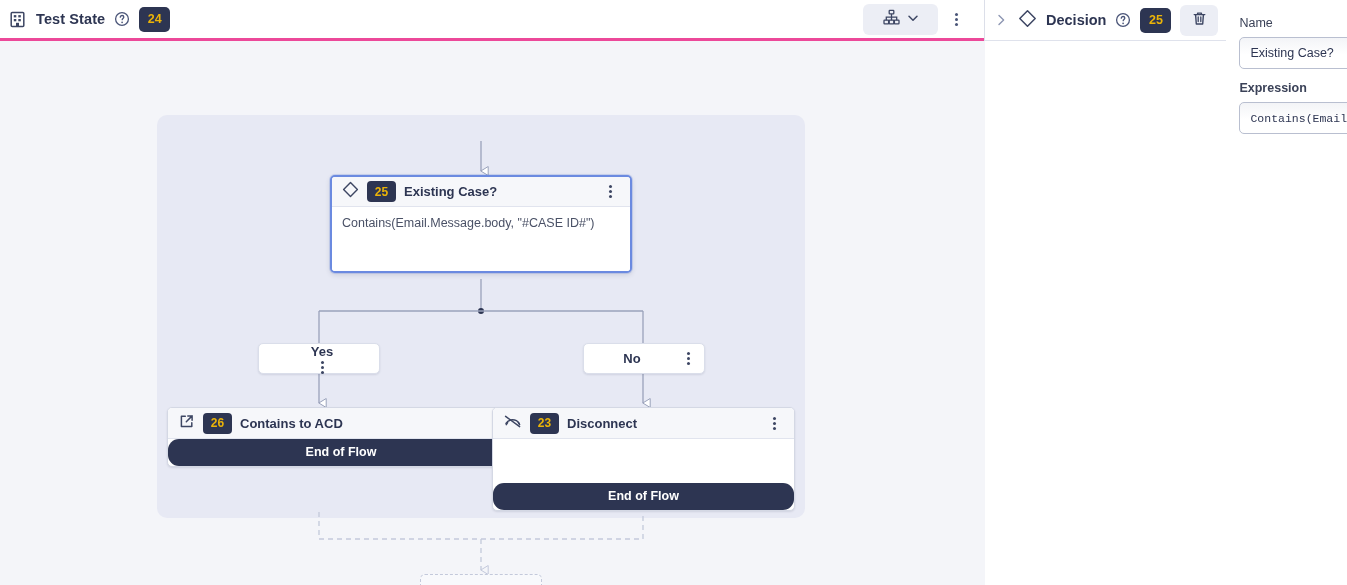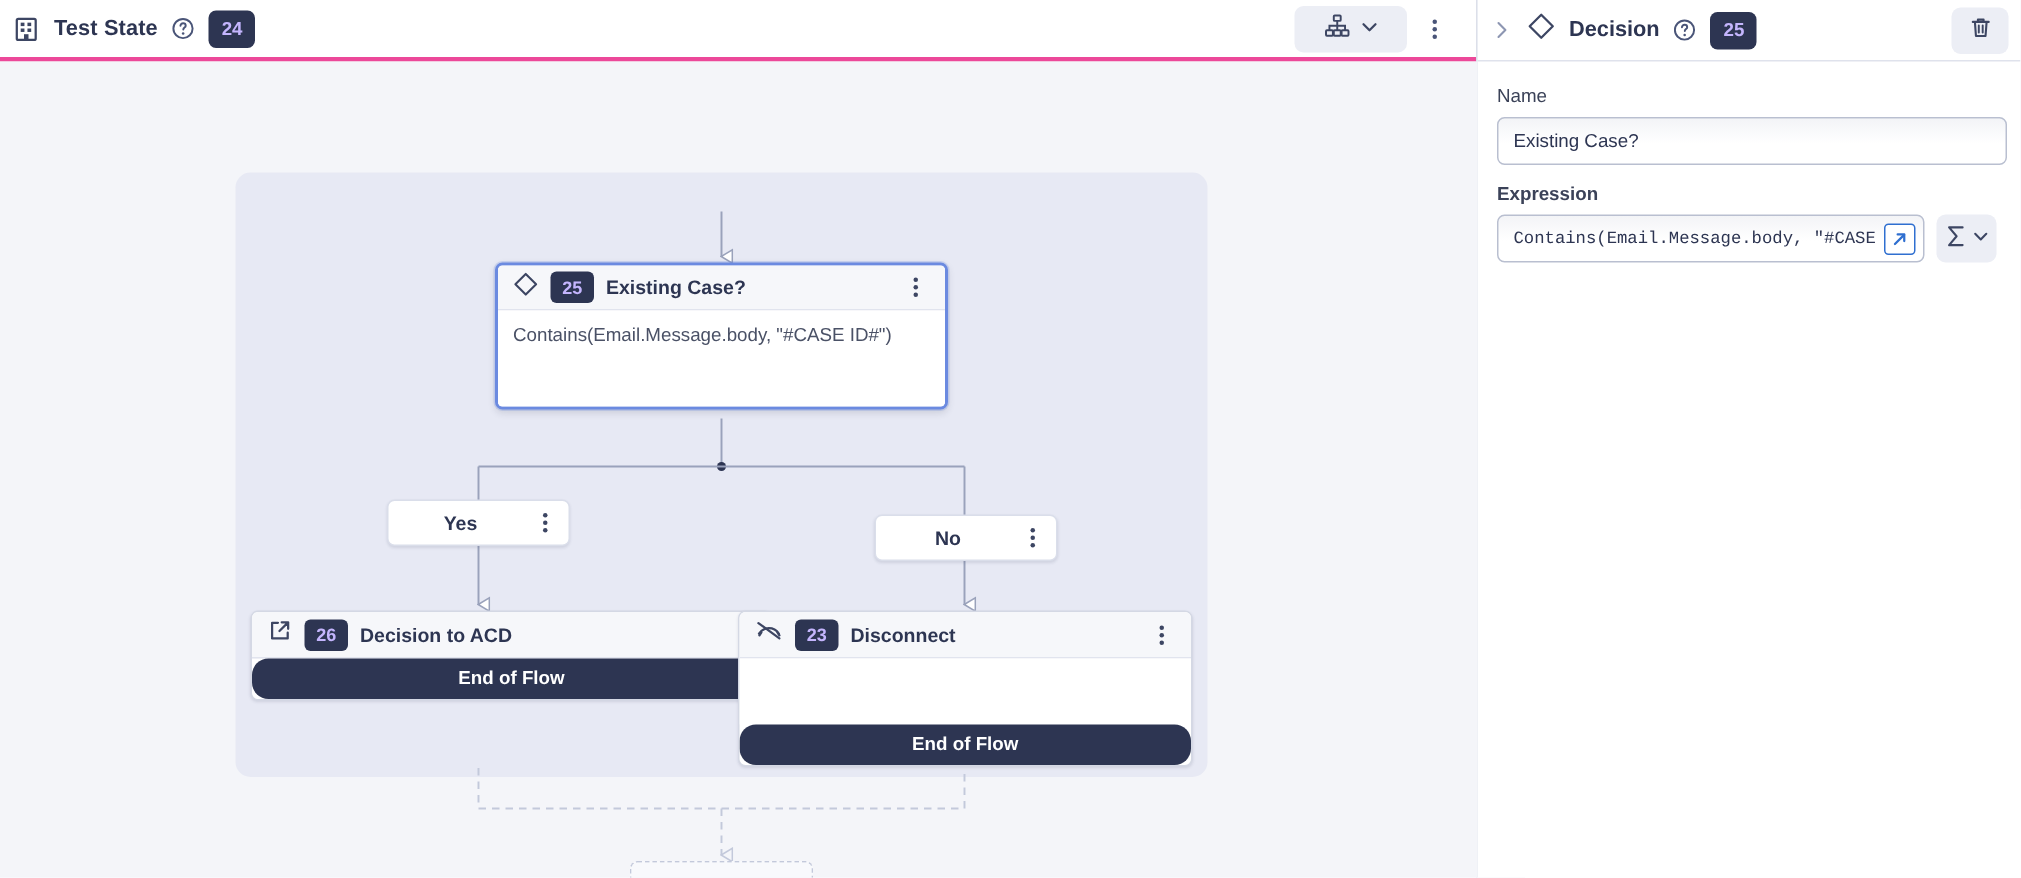--- a/index.html
+++ b/index.html
@@ -53,21 +53,21 @@
     align-items: center;
     justify-content: center;
     border: none;
     background: transparent;
     cursor: pointer;
     padding: 0;
   }
 
   .badge {
     background: #2d3552;
-    color: #c4b5fd;
+    color: #eab308;
     font-size: 12.5px;
     font-weight: bold;
     border-radius: 5px;
     min-width: 31px;
     height: 25px;
     display: inline-flex;
     align-items: center;
     justify-content: center;
     padding: 0 7px;
   }
@@ -194,21 +194,21 @@
     font-weight: bold;
     color: #2d3552;
   }
 
   
   #node-start    { left: 420px; top: 69px;  width: 122px; }
   #node-decision { left: 330px; top: 134px; width: 302px;
                    border: 2px solid #6b8ae0; box-shadow: 0 0 0 1px rgba(107,138,224,.25), 0 2px 5px rgba(45,53,82,.15); }
   #node-decision .node-head { height: 30px; }
   #node-decision .node-body { min-height: 64px; }
-  #pill-yes { left: 258px; top: 292px; width: 122px; }
+  #pill-yes { left: 258px; top: 302px; width: 122px; flex-direction: column; }
   #pill-no  { left: 583px; top: 302px; width: 122px; align-items: center; }
   #node-transfer   { left: 167px; top: 366px; width: 348px; }
   #node-disconnect { left: 492px; top: 366px; width: 303px; }
 
   .dropzone {
     position: absolute;
     left: 420px; top: 533px;
     width: 122px; height: 40px;
     border: 1px dashed #c3c9db;
     border-radius: 5px;
@@ -220,21 +220,21 @@
     font-weight: bold;
     color: #99a2bd;
   }
 
   
   .right-pane {
     width: 362px;
     height: 585px;
     background: #ffffff;
     display: flex;
-    flex-direction: column;
+    flex-direction: row;
   }
 
   .panel-head {
     height: 41px;
     border-bottom: 1px solid #dfe2ec;
     display: flex;
     align-items: center;
     gap: 9px;
     padding: 0 8px 0 8px;
   }
@@ -443,21 +443,21 @@
 
       <div class="node" id="node-transfer">
         <div class="node-head">
           <span>
             <svg width="17" height="17" viewBox="0 0 17 17">
               <path d="M7.3 3.2H3.4v10.4h10.4V9.8" fill="none" stroke="#3d4663" stroke-width="1.5" stroke-linecap="round" stroke-linejoin="round"></path>
               <path d="M9.8 2.9h4.3v4.3M14.1 2.9 8.3 8.7" fill="none" stroke="#3d4663" stroke-width="1.5" stroke-linecap="round" stroke-linejoin="round"></path>
             </svg>
           </span>
           <span class="badge" style="min-width:29px;height:21px;font-size:12px;border-radius:4px">26</span>
-          <span class="node-title">Decision to ACD</span>
+          <span class="node-title">Contains to ACD</span>
           <span class="kebab dark">
               <i></i>
             </span>
         </div>
         <div class="node-foot">End of Flow</div>
       </div>
 
       <div class="node" id="node-disconnect">
         <div class="node-head">
           <span>

